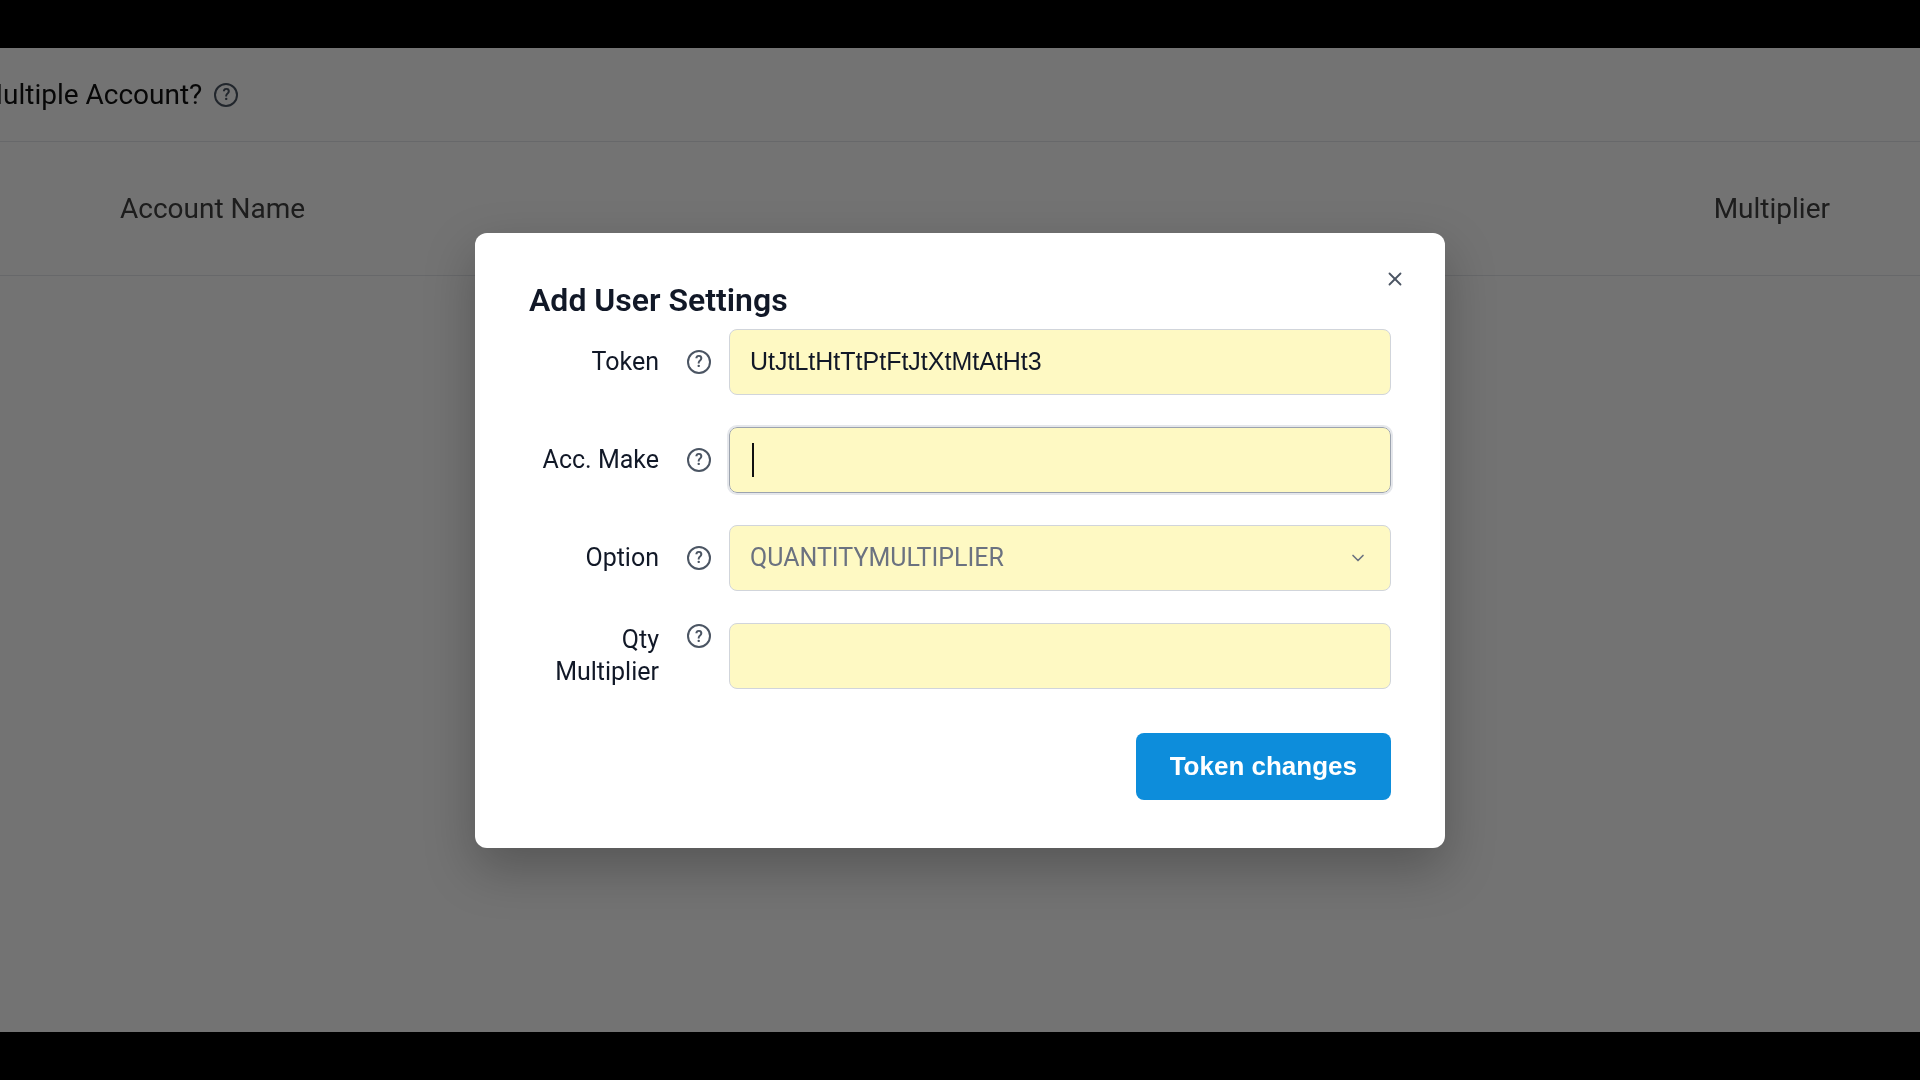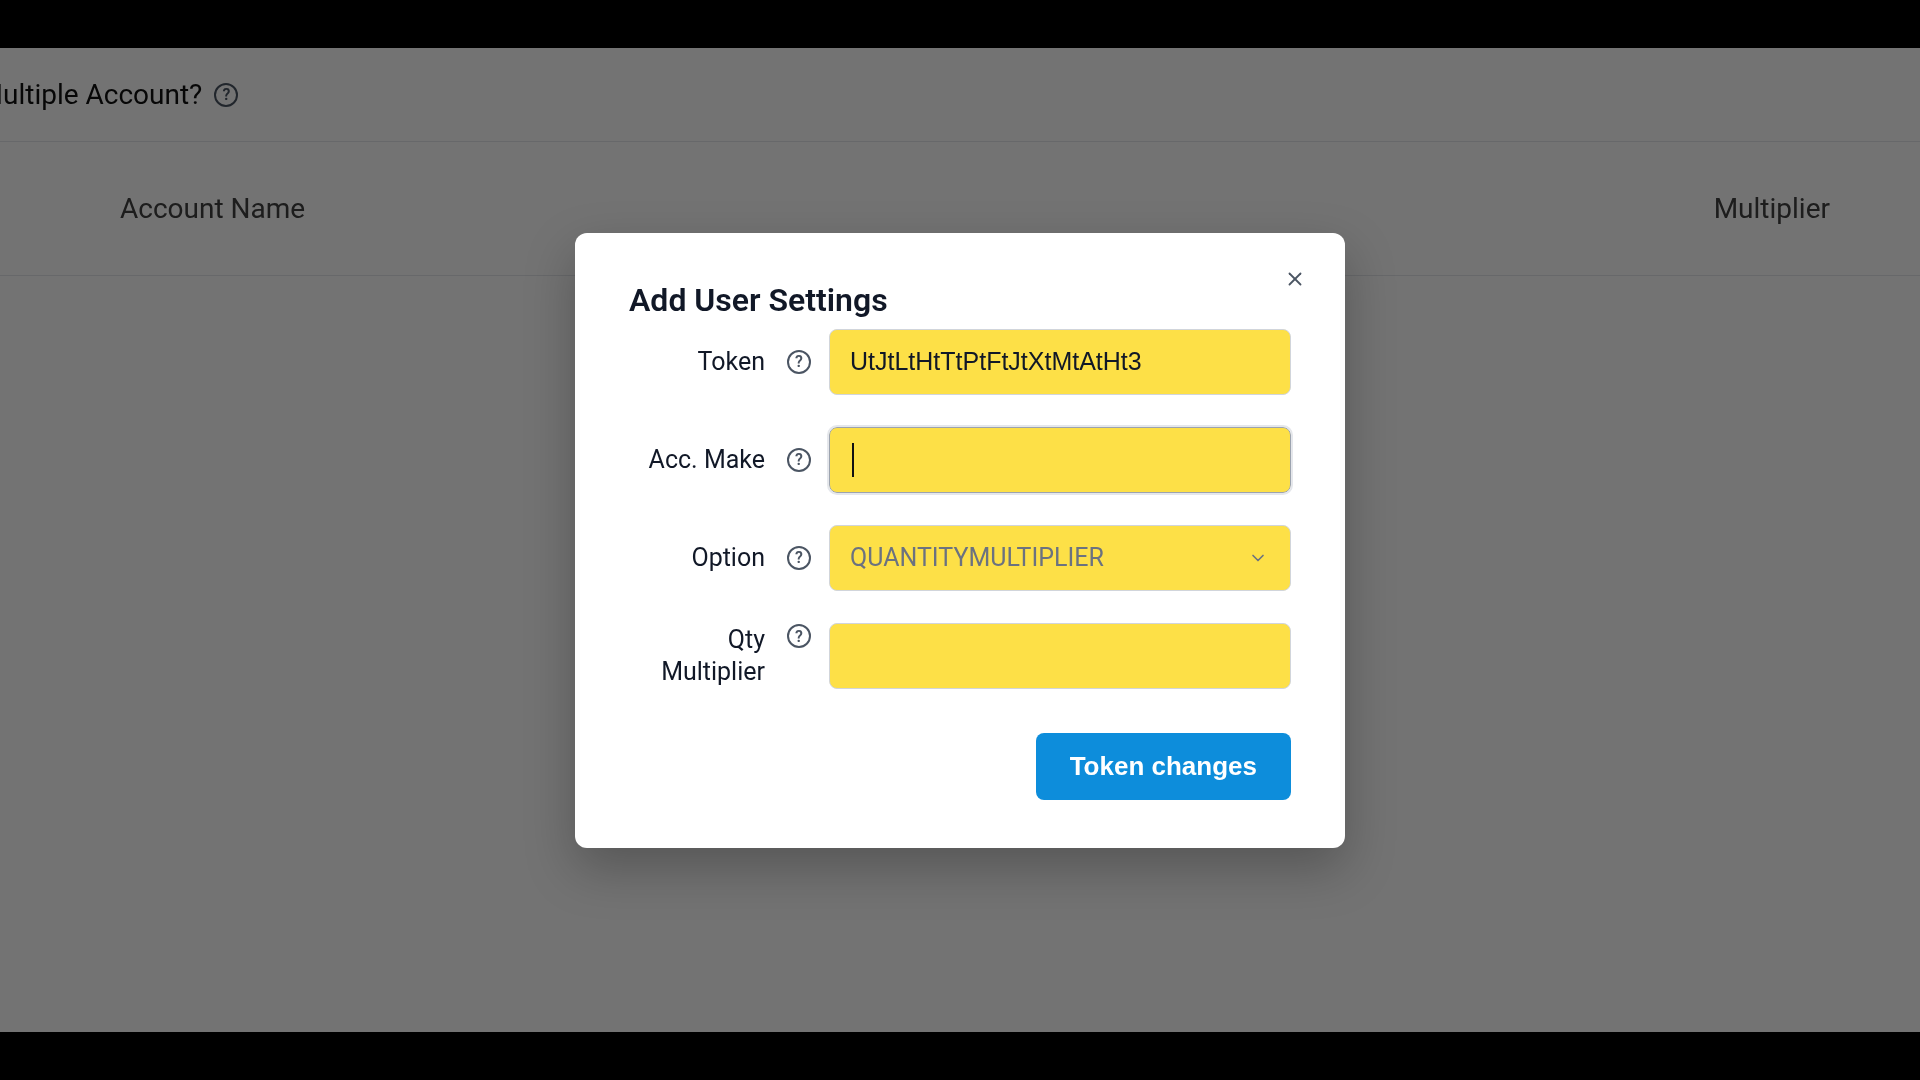--- a/index.html
+++ b/index.html
@@ -35,21 +35,21 @@
 
   .overlay {
     position: absolute; inset: 0;
     background: rgba(0,0,0,0.55);
     display: flex;
     align-items: center;
     justify-content: center;
   }
 
   .modal {
-    width: 770px;
+    width: 970px;
     background: #fff;
     border-radius: 12px;
     padding: 48px 54px 48px 54px;
     position: relative;
     box-shadow: 0 20px 50px rgba(0,0,0,0.25);
   }
   .modal-close {
     position: absolute;
     top: 26px; right: 30px;
     width: 40px; height: 40px;
@@ -75,21 +75,21 @@
     display: flex;
     align-items: center;
     margin-bottom: 32px;
   }
   .form-row.last { margin-bottom: 44px; }
   .label-wrap {
     width: 200px;
     display: flex;
     align-items: center;
     justify-content: flex-end;
-    gap: 22px;
+    gap: 28px;
     padding-right: 18px;
   }
   .label-wrap.multiline { align-items: flex-start; }
   .label-text {
     font-size: 25px;
     color: #111827;
     text-align: right;
     line-height: 1.25;
   }
   .help-icon {
@@ -107,21 +107,21 @@
     flex: 1;
   }
   .input, .select {
     width: 100%;
     height: 66px;
     border: 1px solid #d1d5db;
     border-radius: 8px;
     font-size: 25px;
     padding: 0 20px;
     color: #111827;
-    background: #fde047;
+    background: #fef9c3;
   }
   .input.focused {
     border: 1.5px solid #9ca3af;
     outline: 2px solid #e5e7eb;
   }
   .select {
     color: #6b7280;
     position: relative;
     display: flex;
     align-items: center;

